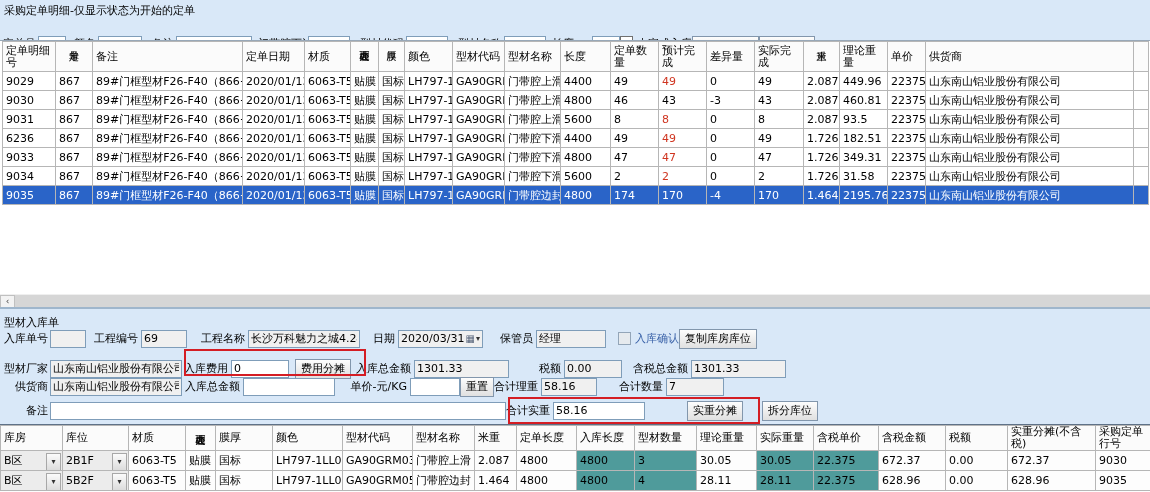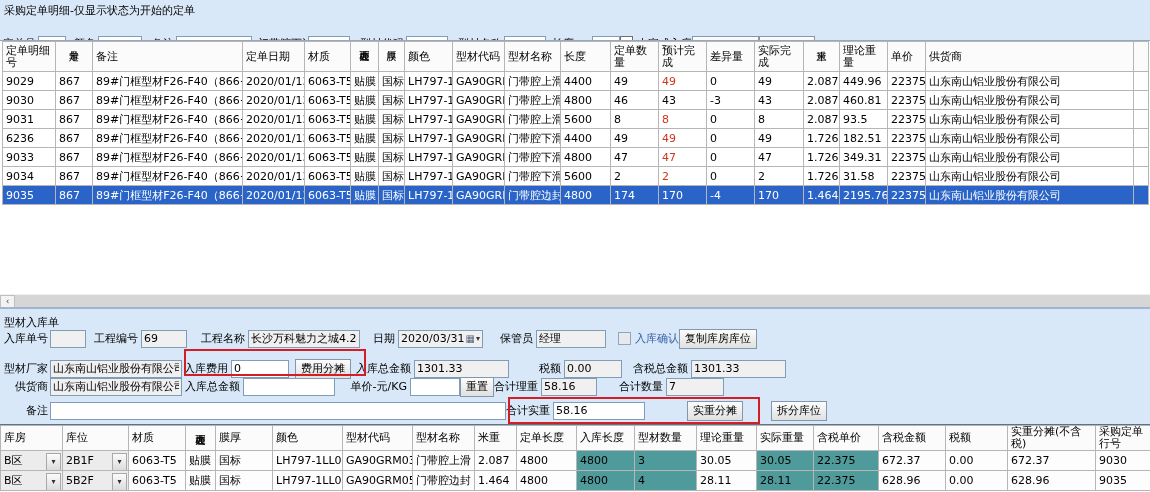--- a/index.html
+++ b/index.html
@@ -18,21 +18,21 @@
   .btn{height:20px;border:1px solid #8296ac;background:linear-gradient(#fdfdfd,#e0e0e0);font:inherit;padding:0 5px;white-space:nowrap;flex:none}
   .cb{width:13px;height:13px;border:1px solid #707070;background:#fff;display:inline-block;flex:none}
   .cb.dis{background:#e6eaee;border-color:#93a5b8}
   
   .w25{width:25px}.w26{width:26px}.w28{width:28px}.w36{width:36px}.w38{width:38px}.w42{width:42px}.w44{width:44px}.w46{width:46px}.w48{width:48px}.w50{width:50px}
   .w56{width:56px}.w58{width:58px}.w60{width:60px}.w62{width:62px}.w66{width:66px}.w70{width:70px}
   .w72{width:95px}.w76{width:76px}.w85{width:85px}.w92{width:92px}
   .w112{width:112px}.w132{width:132px}.w456{width:456px}
   .ml2{margin-left:2px}.ml3{margin-left:3px}.ml4{margin-left:4px}.ml6{margin-left:6px}.ml8{margin-left:0}
   .ml10{margin-left:10px}.ml12{margin-left:12px}.ml20{margin-left:20px}.ml24{margin-left:24px}
-  .ml28{margin-left:28px}.ml42{margin-left:42px}
+  .ml28{margin-left:19px}.ml42{margin-left:42px}
 
   
   .grid-area{position:absolute;left:0;top:40px;width:1150px;height:254px;background:#fff;border-top:1px solid #98a8b8}
   table.grid{border-collapse:collapse;table-layout:fixed}
   .grid th,.grid td{border:1px solid #b6b6b6;padding:0 3px;white-space:nowrap;overflow:hidden;font-weight:normal;text-align:left;font-size:11px;height:19px}
   .grid thead th{height:30px;background:#fbfbfb;vertical-align:middle;line-height:12px;white-space:normal}
   .gt{width:1146px;margin-left:2px}
   .gt col:nth-child(1){width:53px}.gt col:nth-child(2){width:37px}.gt col:nth-child(3){width:150px}
   .gt col:nth-child(4){width:62px}.gt col:nth-child(5){width:46px}.gt col:nth-child(6){width:28px}
   .gt col:nth-child(7){width:26px}.gt col:nth-child(8){width:48px}.gt col:nth-child(9){width:52px}

